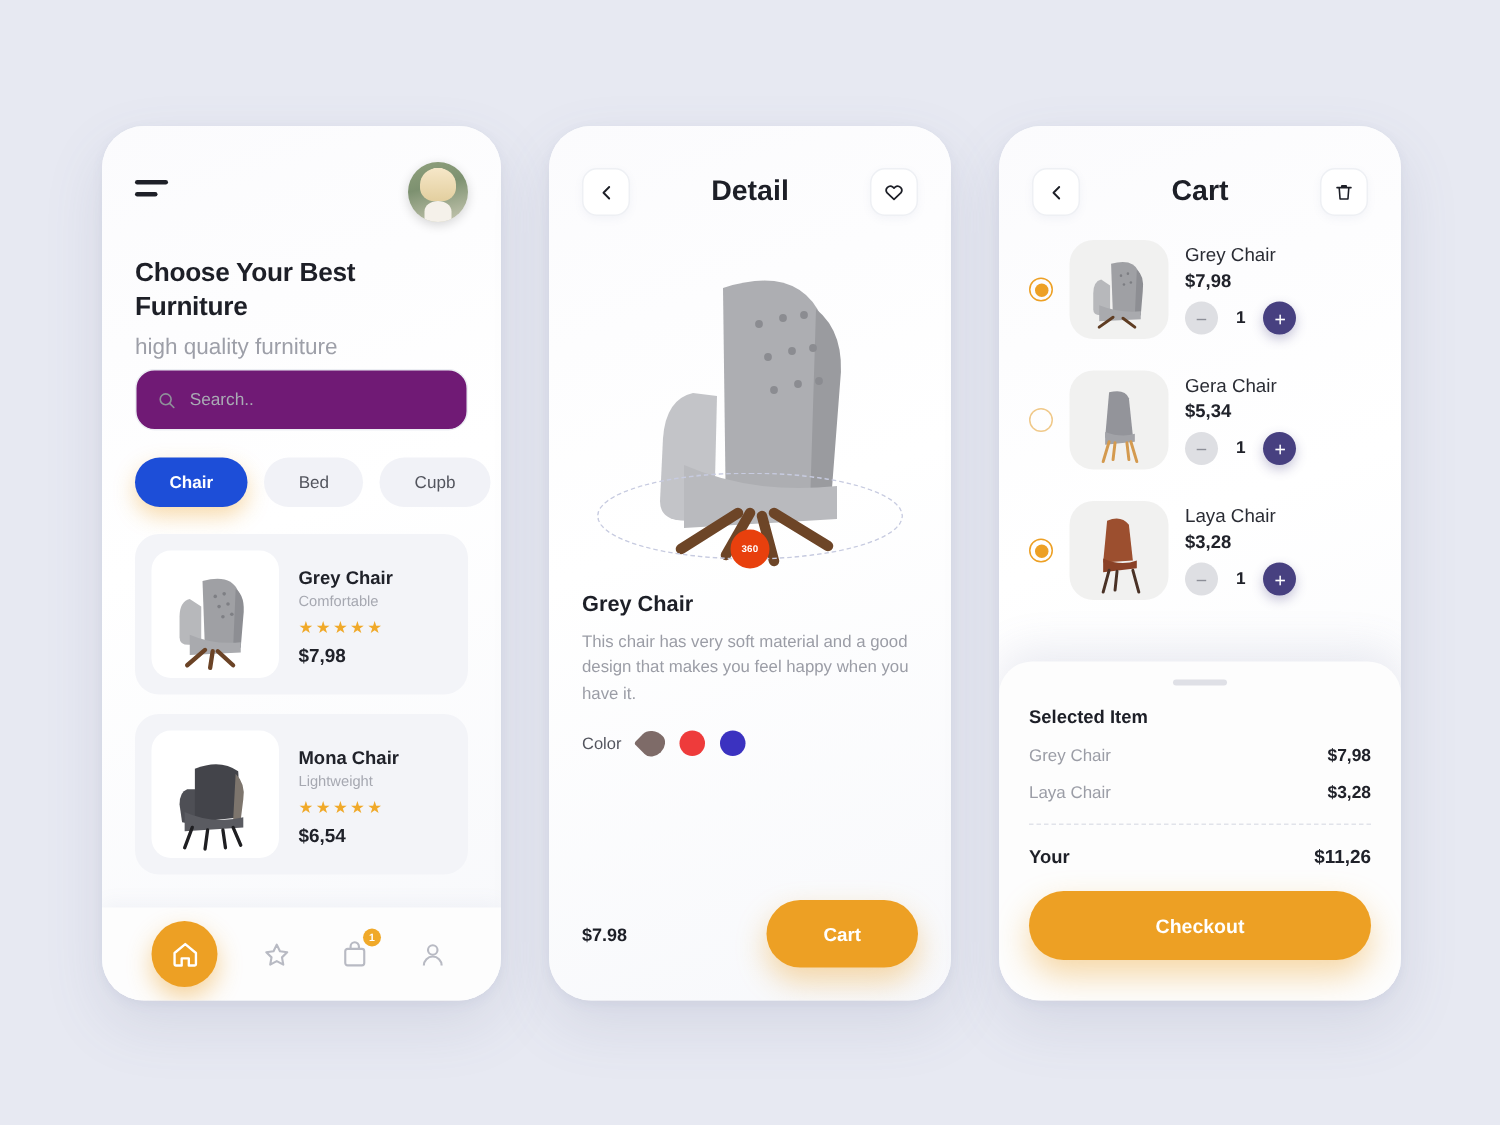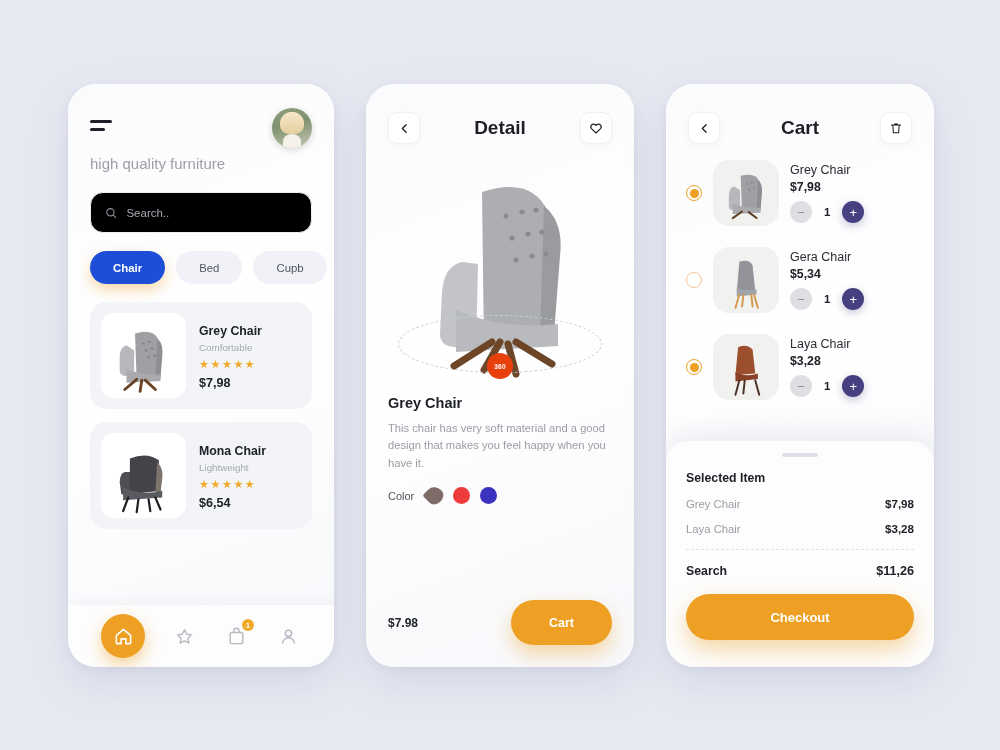--- a/index.html
+++ b/index.html
@@ -42,22 +42,22 @@
   }
   .avatar::before{ content:""; position:absolute; left:8px; top:4px; width:24px; height:22px;
     background:linear-gradient(180deg,#f6e7c8,#e3cf9f); border-radius:50% 50% 40% 40%; }
   .avatar::after{ content:""; position:absolute; left:11px; bottom:0; width:18px; height:14px;
     background:#f5f1ea; border-radius:50% 50% 0 0; }
 
   .title { margin-top:22px; font-size:17.5px; font-weight:700; color:#1d1f27; line-height:1.32; letter-spacing:-.2px;}
   .subtitle { margin-top:7px; font-size:15px; color:#9d9fa8; }
 
   .search {
-    margin-top:20px; height:41px; border:1.2px solid #eceef3; border-radius:13px;
-    display:flex; align-items:center; gap:9px; padding:0 14px; background:#000000;
+    margin-top:6px; height:41px; border:1.2px solid #eceef3; border-radius:13px;
+    display:flex; align-items:center; gap:9px; padding:0 14px; background:#701a75;
   }
   .search input { border:0; outline:0; font-size:11.5px; color:#8e9099; background:transparent;
     font-family:inherit; width:100%; }
   .search input::placeholder{ color:#a9abb4; }
 
   .chips { margin-top:18px; display:flex; gap:11px; }
   .chip { height:33px; border-radius:17px; padding:0 23px; display:flex; align-items:center;
     font-size:11.4px; color:#53555e; background:#f1f2f7; white-space:nowrap; cursor:pointer; }
   .chip.active { background:#1d4ed8; color:#fff; font-weight:600;
     box-shadow:0 6px 14px rgba(237,160,36,.38); }
@@ -156,20 +156,21 @@
   <div class="phone" id="p1">
     <div class="s1-top">
       <div class="s1-row">
         <div class="hamburger">
             <i></i>
             <i></i>
           </div>
         <div class="avatar"></div>
       </div>
 
+      <div class="title">Choose Your Best Furniture</div>
       <div class="subtitle">high quality furniture</div>
 
       <div class="search">
         <svg width="14" height="14" viewBox="0 0 24 24" fill="none" stroke="#8e9099" stroke-width="2.1">
           <circle cx="10.5" cy="10.5" r="7"></circle>
             <line x1="16" y1="16" x2="21" y2="21" stroke-linecap="round"></line>
         </svg>
         <input placeholder="Search.." style="">
       </div>
 
@@ -431,21 +432,21 @@
         <span class="sum-val">$7,98</span>
       </div>
       <div class="sum-row">
         <span class="sum-name">Laya Chair</span>
         <span class="sum-val">$3,28</span>
       </div>
 
       <div class="dashed"></div>
 
       <div class="tot-row">
-        <span class="tot-label">Search</span>
+        <span class="tot-label">Your</span>
         <span class="tot-val">$11,26</span>
       </div>
 
       <div class="checkout">Checkout</div>
     </div>
   </div>
 
 </div>
 
 </body></html>

